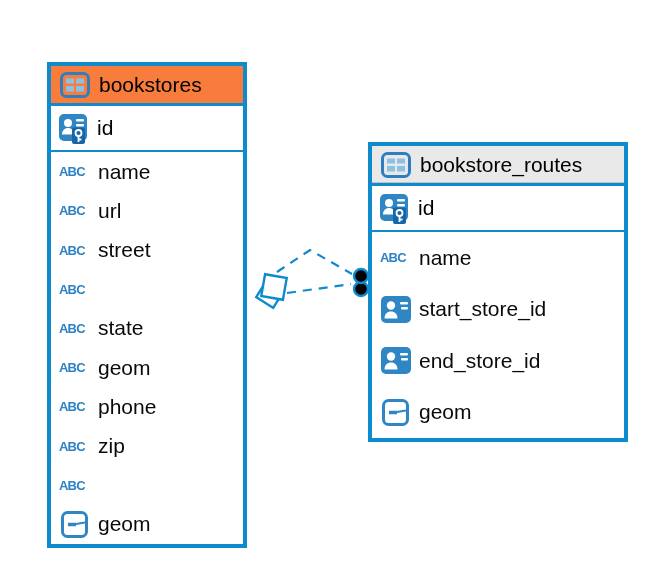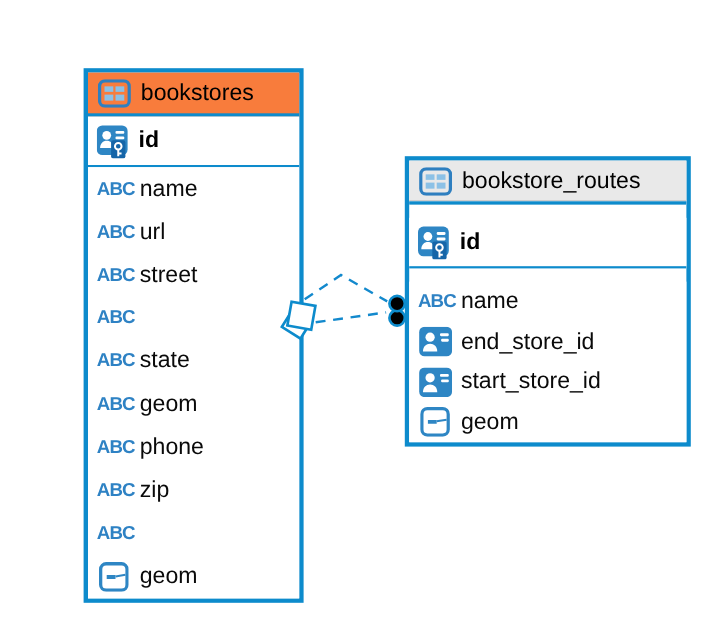--- a/index.html
+++ b/index.html
@@ -12,22 +12,22 @@
   }
   .canvas { position:absolute; inset:0; width:654px; height:570px; }
 
   .table-node {
     position:absolute;
     border:4px solid #0D8BCC;
     background:#ffffff;
     display:flex;
     flex-direction:column;
   }
-  .tbl-bookstores { left:76px; top:62px; width:200px; height:486px; }
-  .tbl-routes    { left:368px; top:142px; width:260px; height:264px;gap:12px; }
+  .tbl-bookstores { left:47px; top:62px; width:200px; height:486px; }
+  .tbl-routes    { left:368px; top:142px; width:260px; height:300px; }
 
   .table-header {
     height:40px;
     flex:0 0 40px;
     display:flex;
     align-items:center;
     gap:9px;
     padding-left:8px;
     border-bottom:3px solid #0D8BCC;
     font-size:21px;
@@ -38,21 +38,21 @@
   .tbl-bookstores .table-header { background:#F87C3C; }
   .tbl-routes .table-header { background:#E9E9E9; box-shadow:inset 0 -1px 0 #c2c2c2; }
 
   .pk-row {
     flex:0 0 46px;
     display:flex;
     align-items:center;
     gap:8px;
     padding-left:7px;
     border-bottom:2px solid #0D8BCC;
-    font-weight:bold;
+    font-weight:normal;
     font-size:21px;
     color:#000;
     background:#fff;
   }
   .cols { display:flex; flex-direction:column; flex:1; background:#fff; }
   .row {
     flex:1;
     display:flex;
     align-items:center;
     gap:8px;
@@ -64,21 +64,21 @@
   .ico {
     flex:0 0 31px;
     width:31px;
     display:flex;
     align-items:center;
     justify-content:center;
   }
   .abc {
     flex:0 0 31px;
     width:31px;
-    font-size:17px;
+    font-size:13px;
     font-weight:800;
     letter-spacing:-0.8px;
     color:#2E82C4;
   }
   .rel-layer {
     position:absolute;
     left:0; top:0;
     width:654px; height:570px;
     pointer-events:none;
     z-index:10;
@@ -206,33 +206,33 @@
       <div class="row">
         <span class="ico">
           <svg width="30" height="27" viewBox="0 0 30 27">
             <rect x="0" y="0" width="30" height="27" rx="5" fill="#2E86C4"></rect>
             <circle cx="10" cy="9.5" r="4.2" fill="#fff"></circle>
             <path d="M3.5 22.5 c0-4.5 2.9-7 6.5-7 s6.5 2.5 6.5 7 z" fill="#fff"></path>
             <rect x="19" y="6" width="8" height="2.6" rx="1" fill="#fff"></rect>
             <rect x="20" y="11" width="7" height="2.6" rx="1" fill="#fff"></rect>
           </svg>
         </span>
-        <span>end_store_id</span>
+        <span>start_store_id</span>
       </div>
       <div class="row">
         <span class="ico">
           <svg width="30" height="27" viewBox="0 0 30 27">
             <rect x="0" y="0" width="30" height="27" rx="5" fill="#2E86C4"></rect>
             <circle cx="10" cy="9.5" r="4.2" fill="#fff"></circle>
             <path d="M3.5 22.5 c0-4.5 2.9-7 6.5-7 s6.5 2.5 6.5 7 z" fill="#fff"></path>
             <rect x="19" y="6" width="8" height="2.6" rx="1" fill="#fff"></rect>
             <rect x="20" y="11" width="7" height="2.6" rx="1" fill="#fff"></rect>
           </svg>
         </span>
-        <span>start_store_id</span>
+        <span>end_store_id</span>
       </div>
       <div class="row">
         <span class="ico">
           <svg width="27" height="27" viewBox="0 0 27 27">
             <rect x="1.5" y="1.5" width="24" height="24" rx="5" fill="#fff" stroke="#2E86C4" stroke-width="3"></rect>
             <line x1="7" y1="13.5" x2="15" y2="13.5" stroke="#2E86C4" stroke-width="3.5"></line>
             <line x1="15" y1="13" x2="24" y2="11.5" stroke="#2E86C4" stroke-width="1.8"></line>
           </svg>
         </span>
         <span>geom</span>

